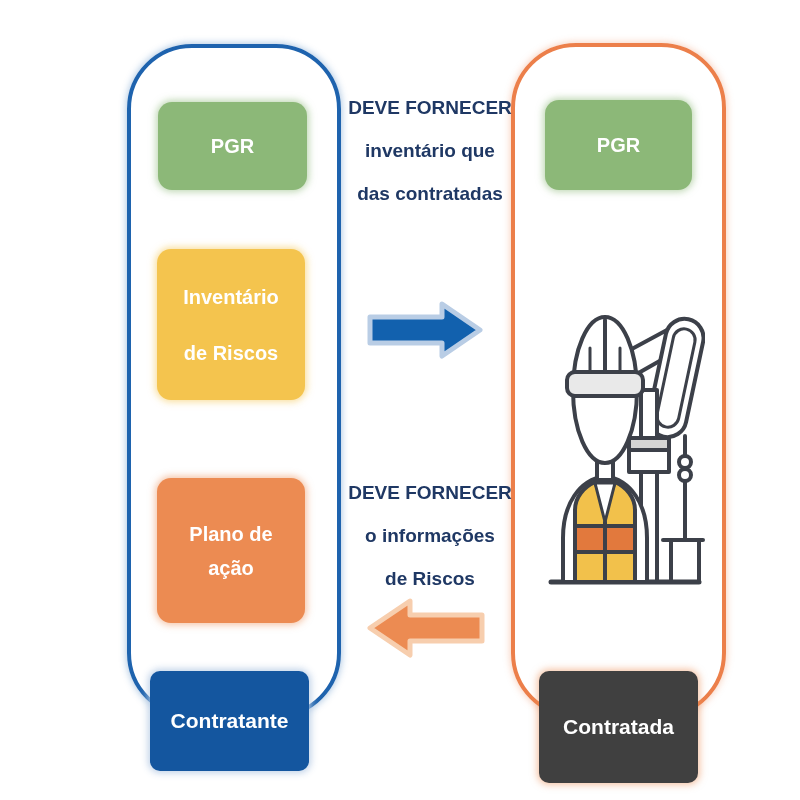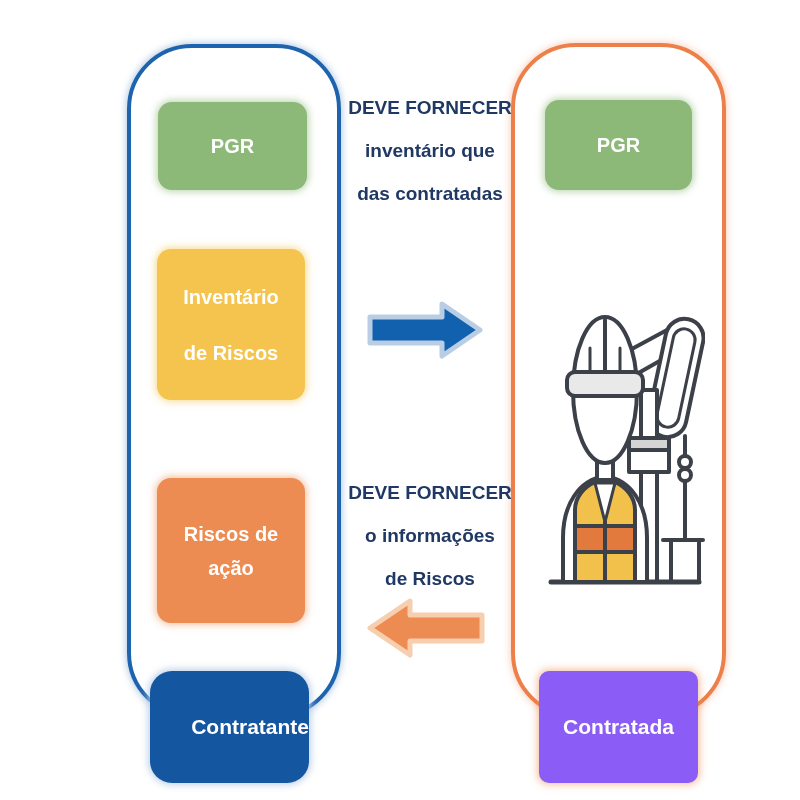--- a/index.html
+++ b/index.html
@@ -41,22 +41,22 @@
   }
   .box .bl { line-height: 34px; font-size: 20px; white-space: nowrap; }
   .glow-green  { box-shadow: 0 0 7px 2px rgba(140,184,120,0.55); text-align: center; }
   .glow-yellow { box-shadow: 0 0 7px 2px rgba(244,196,78,0.55); gap: 22px; }
   .glow-orange { box-shadow: 0 0 7px 2px rgba(236,139,82,0.5); }
   .glow-navy   { box-shadow: 0 0 7px 2px rgba(185,205,229,0.9); }
 
   .pgr-left   { left: 158px; top: 102px; width: 149px; height: 88px; font-size: 20px; }
   .inv-box    { left: 157px; top: 249px; width: 148px; height: 151px; }
   .plano-box  { left: 157px; top: 478px; width: 148px; height: 145px; }
-  .contratante-box { left: 150px; top: 671px; width: 159px; height: 112px;
-                     font-size: 21px; border-radius: 22px; z-index: 4; align-items: flex-end; }
+  .contratante-box { left: 150px; top: 671px; width: 159px; height: 100px;
+                     font-size: 21px; border-radius: 10px; z-index: 4; }
   .pgr-right  { left: 545px; top: 100px; width: 147px; height: 90px; font-size: 20px; }
   .contratada-box { left: 539px; top: 671px; width: 159px; height: 112px;
                     font-size: 21px; border-radius: 10px; z-index: 4; }
 
   
   .message {
     position: absolute;
     left: 340px;
     width: 180px;
     text-align: center;
@@ -85,21 +85,21 @@
   <div class="box pgr-left glow-green" style="background-color: rgb(140, 184, 120);">
     <div class="bl">PGR</div>
   </div>
 
   <div class="box inv-box glow-yellow" style="background-color: rgb(244, 196, 78);">
     <div class="bl">Inventário</div>
     <div class="bl">de Riscos</div>
   </div>
 
   <div class="box plano-box glow-orange" style="background-color: rgb(236, 139, 82);">
-    <div class="bl">Riscos de</div>
+    <div class="bl">Plano de</div>
     <div class="bl">ação</div>
   </div>
 
   <div class="box contratante-box glow-navy" style="background-color: rgb(20, 86, 159);">
     <div>Contratante</div>
   </div>
 
   <div class="message msg-top" style="color: rgb(31, 56, 100);">
     <div>DEVE FORNECER</div>
     <div>inventário que</div>
@@ -166,17 +166,17 @@
         <rect x="52" y="146" width="16" height="24"></rect>
         <ellipse cx="60" cy="80" rx="32" ry="73"></ellipse>
         <rect x="22" y="62" width="76" height="24" rx="8" fill="#E9E9E9"></rect>
         <line x1="60" y1="10" x2="60" y2="62"></line>
         <line x1="45" y1="38" x2="45" y2="62" stroke-width="3"></line>
         <line x1="75" y1="38" x2="75" y2="62" stroke-width="3"></line>
       </g>
     </g>
   </svg>
 
-  <div class="box contratada-box glow-orange" style="background-color: #8b5cf6;">
+  <div class="box contratada-box glow-orange" style="background-color: #404040;">
     <div>Contratada</div>
   </div>
 
 </div>
 
 </body></html>

